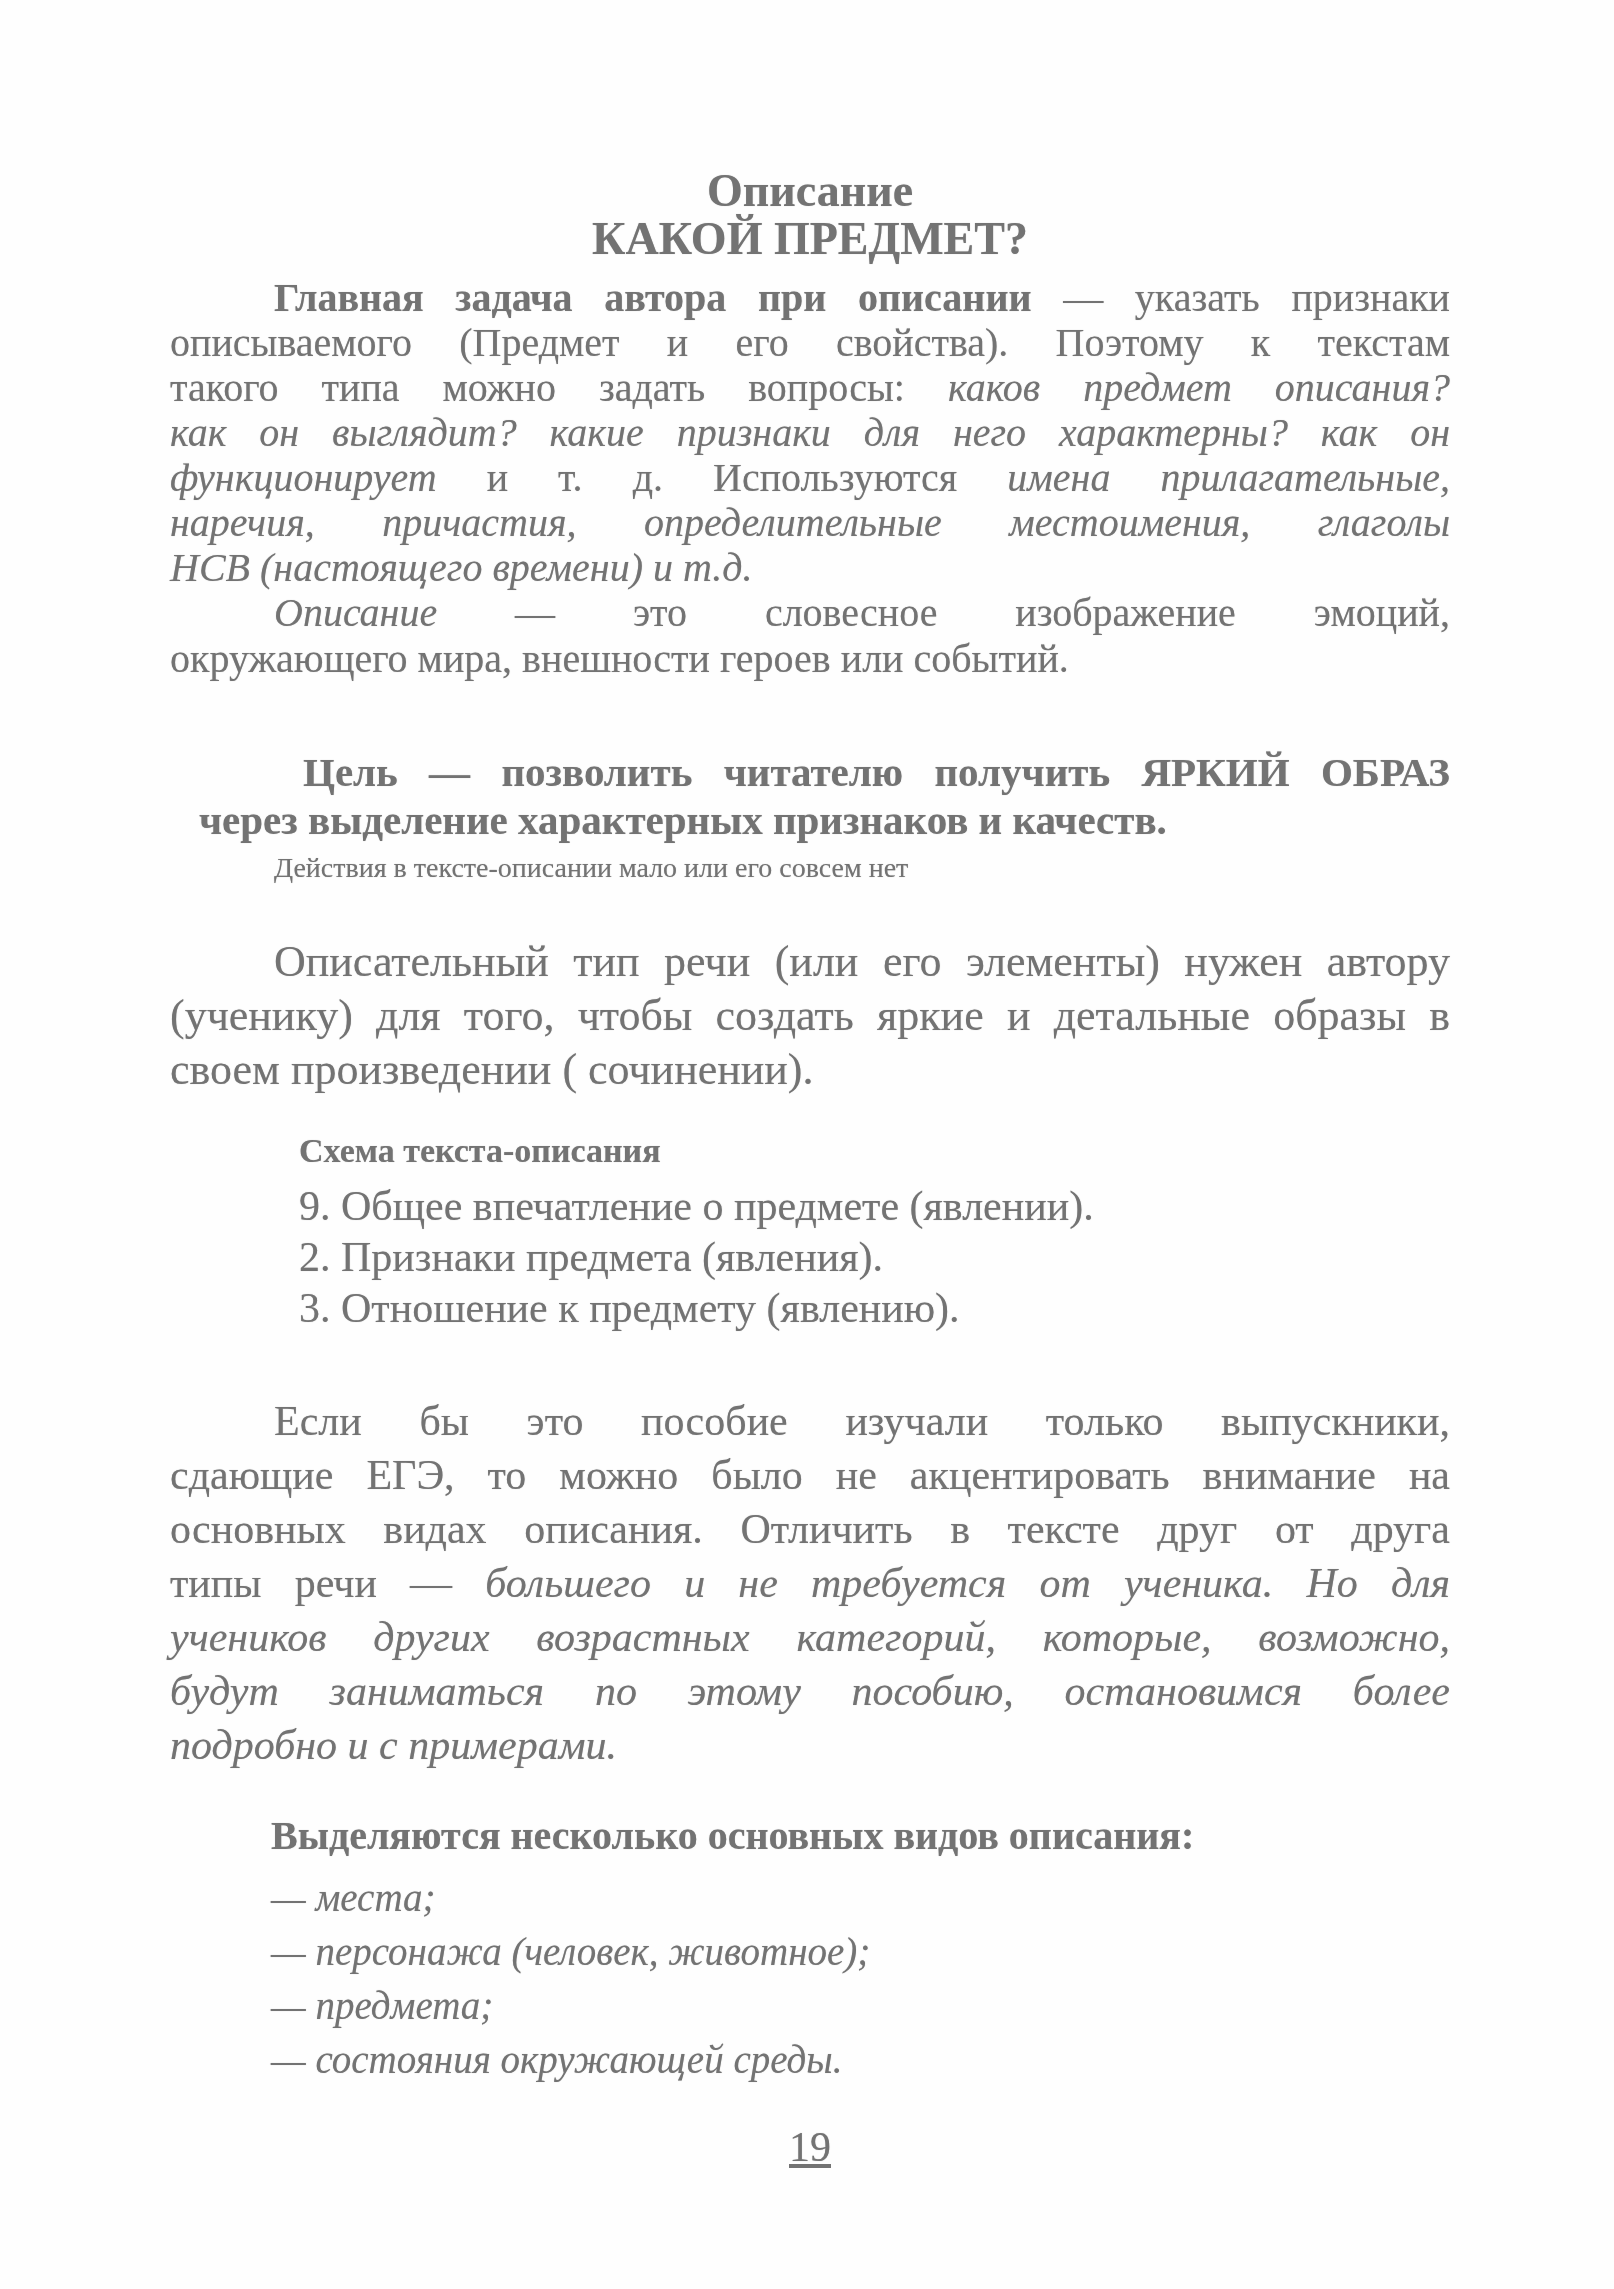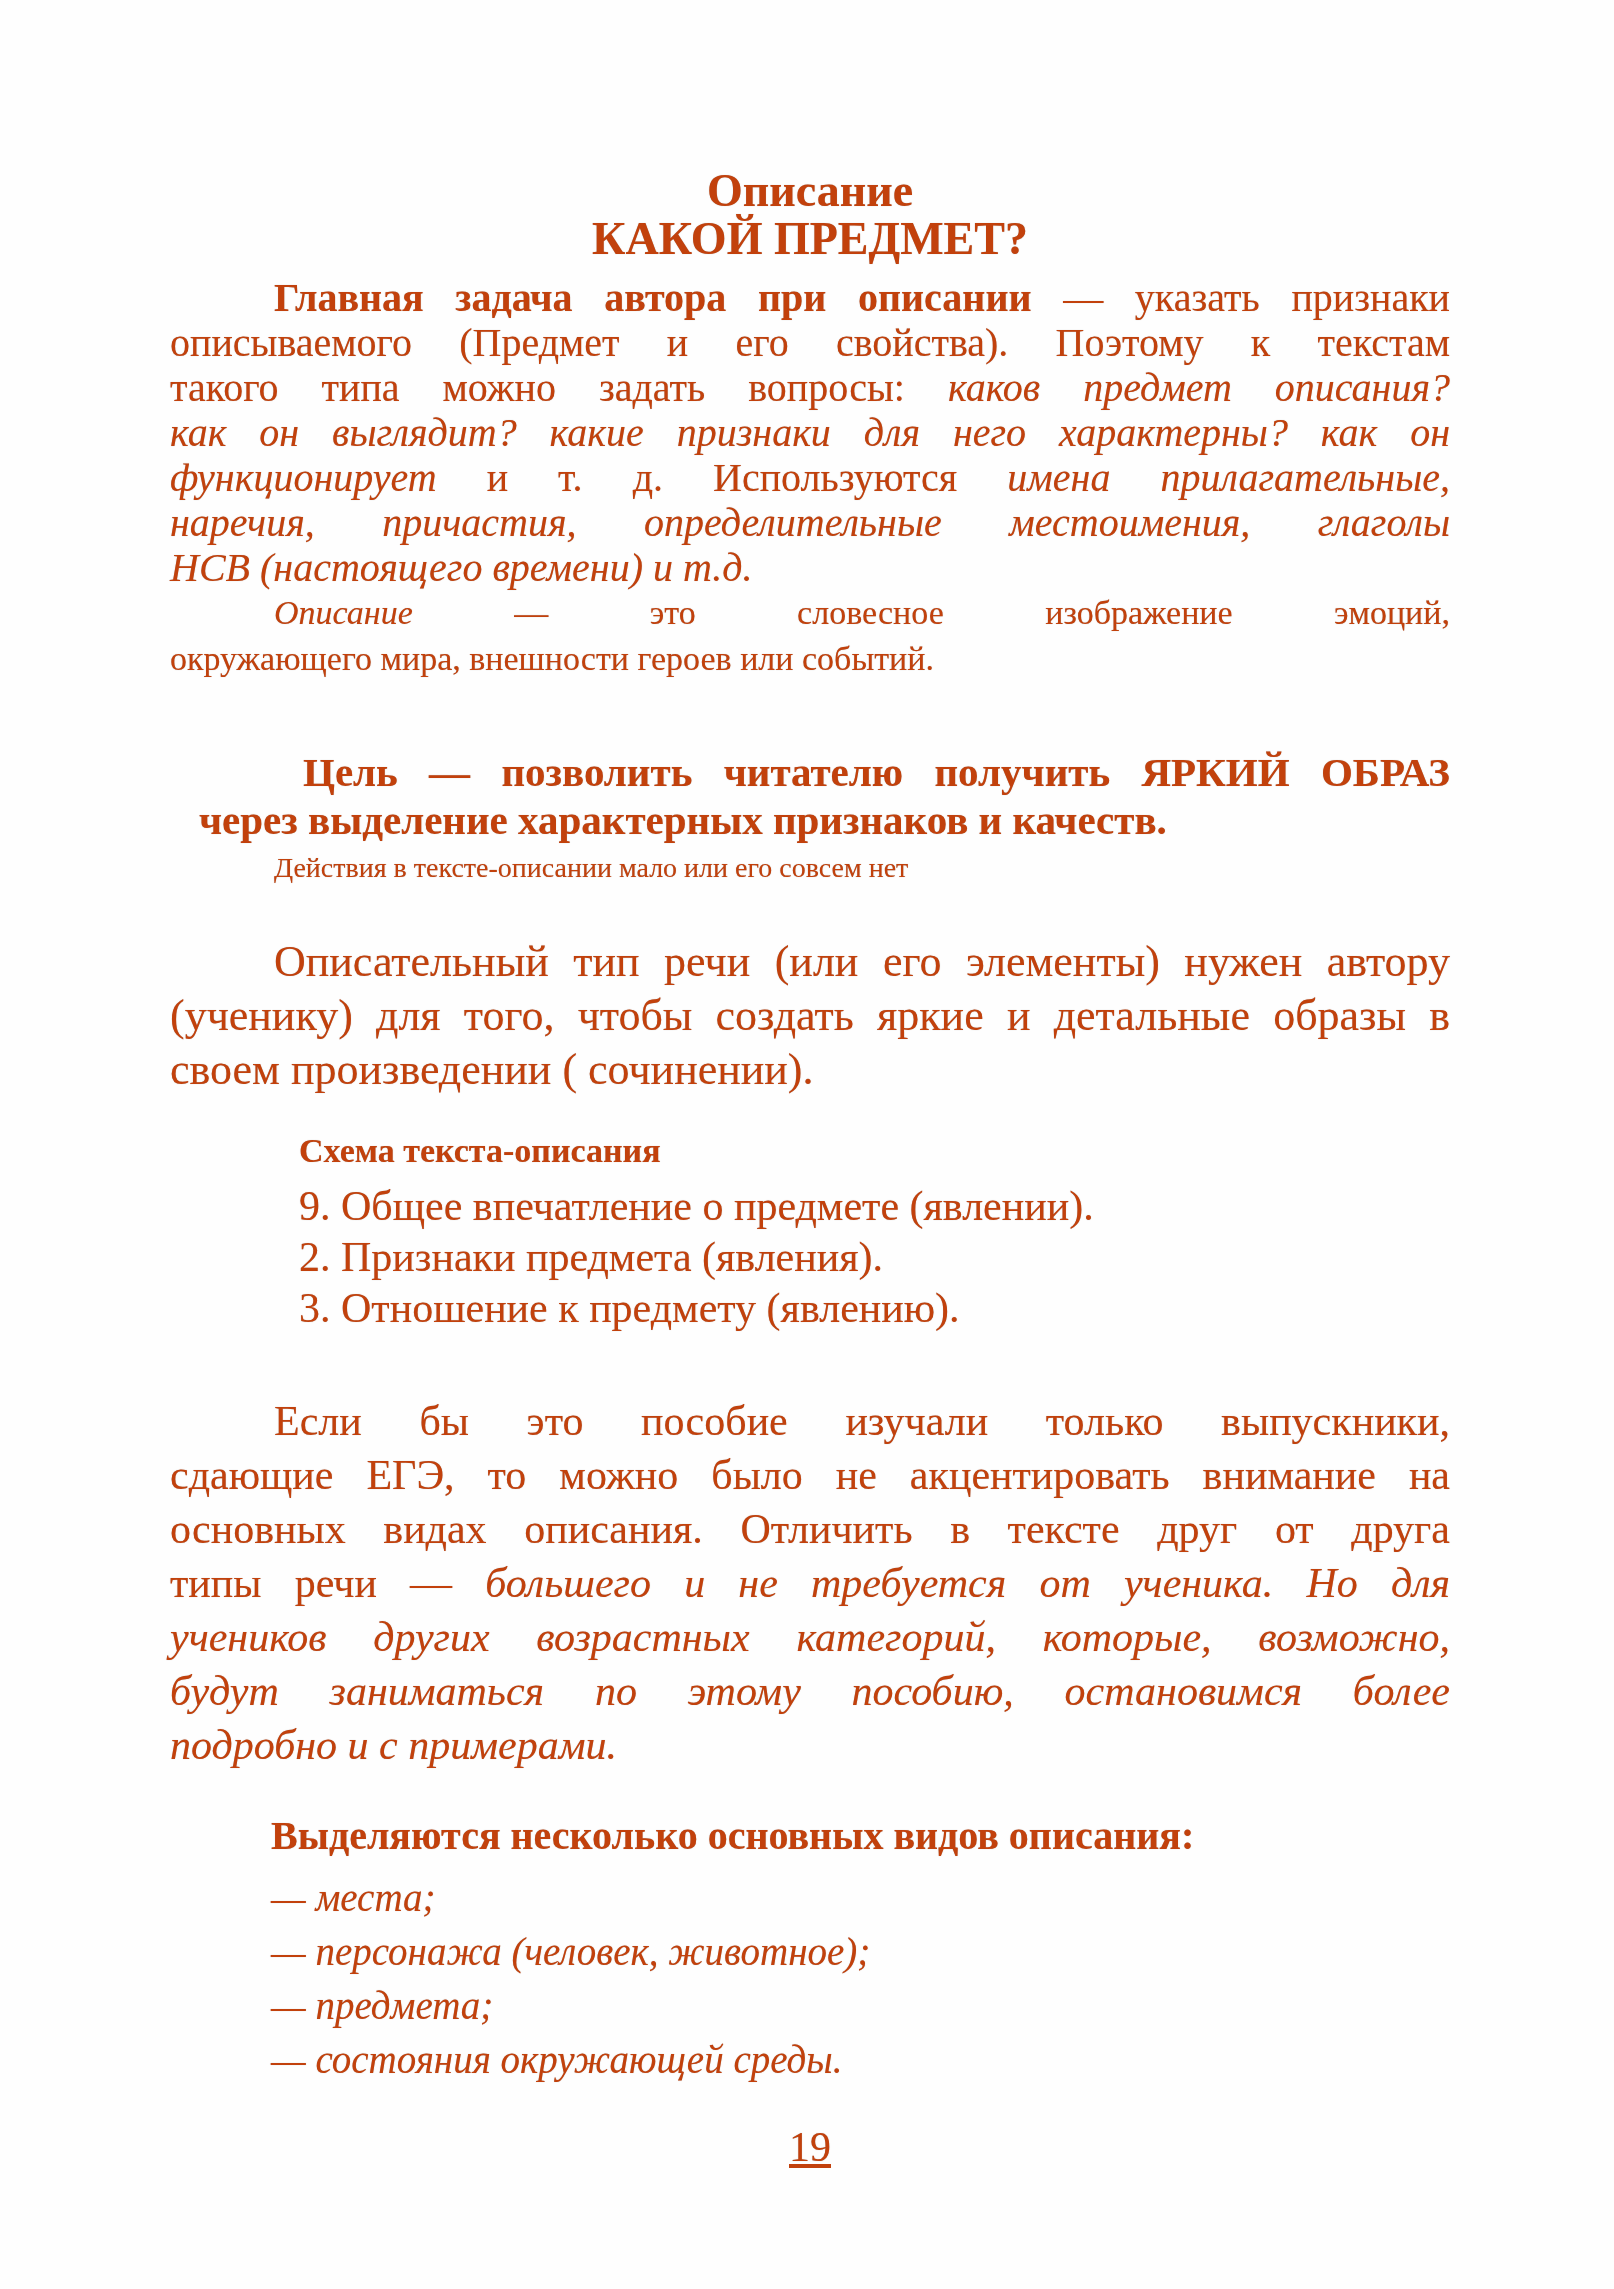--- a/index.html
+++ b/index.html
@@ -3,42 +3,42 @@
 <meta charset="utf-8">
 <style>
   html, body { margin: 0; padding: 0; background: #ffffff; }
   .page {
     position: relative;
     width: 1614px;
     height: 2290px;
     background: #fefefe;
     overflow: hidden;
     font-family: "Liberation Serif", "DejaVu Serif", serif;
-    color: #c2410c;
+    color: #737373;
     text-shadow: 0 0 0.9px rgba(40,40,40,0.35);
   }
   .content {
     position: absolute;
     left: 170px;
     top: 0;
     width: 1280px;
   }
   .line { text-align: justify; text-align-last: justify; white-space: normal; }
   .line.last { text-align-last: left; }
   .line.indent { text-indent: 104px; }
   .b, .bold .line { font-weight: bold; }
   .i { font-style: italic; }
 
   
   .titles { padding-top: 167px; text-align: center; font-weight: bold; font-size: 46px; line-height: 48px; }
   .titles div { text-align: center; }
 
   
   .p1      { margin-top: 12px; font-size: 40px; line-height: 45px; }
-  .p2      { margin-top: 0;    font-size: 34px; line-height: 46px; }
+  .p2      { margin-top: 0;    font-size: 40px; line-height: 46px; }
   .goal    { margin-top: 66px; font-size: 41px; line-height: 48px; font-weight: bold; margin-left: 29px; }
   .actions { margin-top: 0;    font-size: 28px; line-height: 48px; }
   .p5      { margin-top: 43px; font-size: 44px; line-height: 54px; }
   .schema-h{ margin-top: 28px; font-size: 34px; line-height: 52px; font-weight: bold; margin-left: 129px; }
   .schema-l{ margin-top: 3.7px;  font-size: 42px; line-height: 51px; margin-left: 129px; }
   .p6      { margin-top: 60px; font-size: 42px; line-height: 54px; }
   .kinds-h { margin-top: 38px; font-size: 40px; line-height: 51px; font-weight: bold; margin-left: 101px; }
   .kinds-l { margin-top: 10px;    font-size: 39px; line-height: 54px; margin-left: 101px; font-style: italic; }
   .schema-l .item, .kinds-l .item { text-align: left; }
   .pagenum { margin-top: 36px; font-size: 42px; line-height: 48px; text-align: center; text-decoration: underline; }

